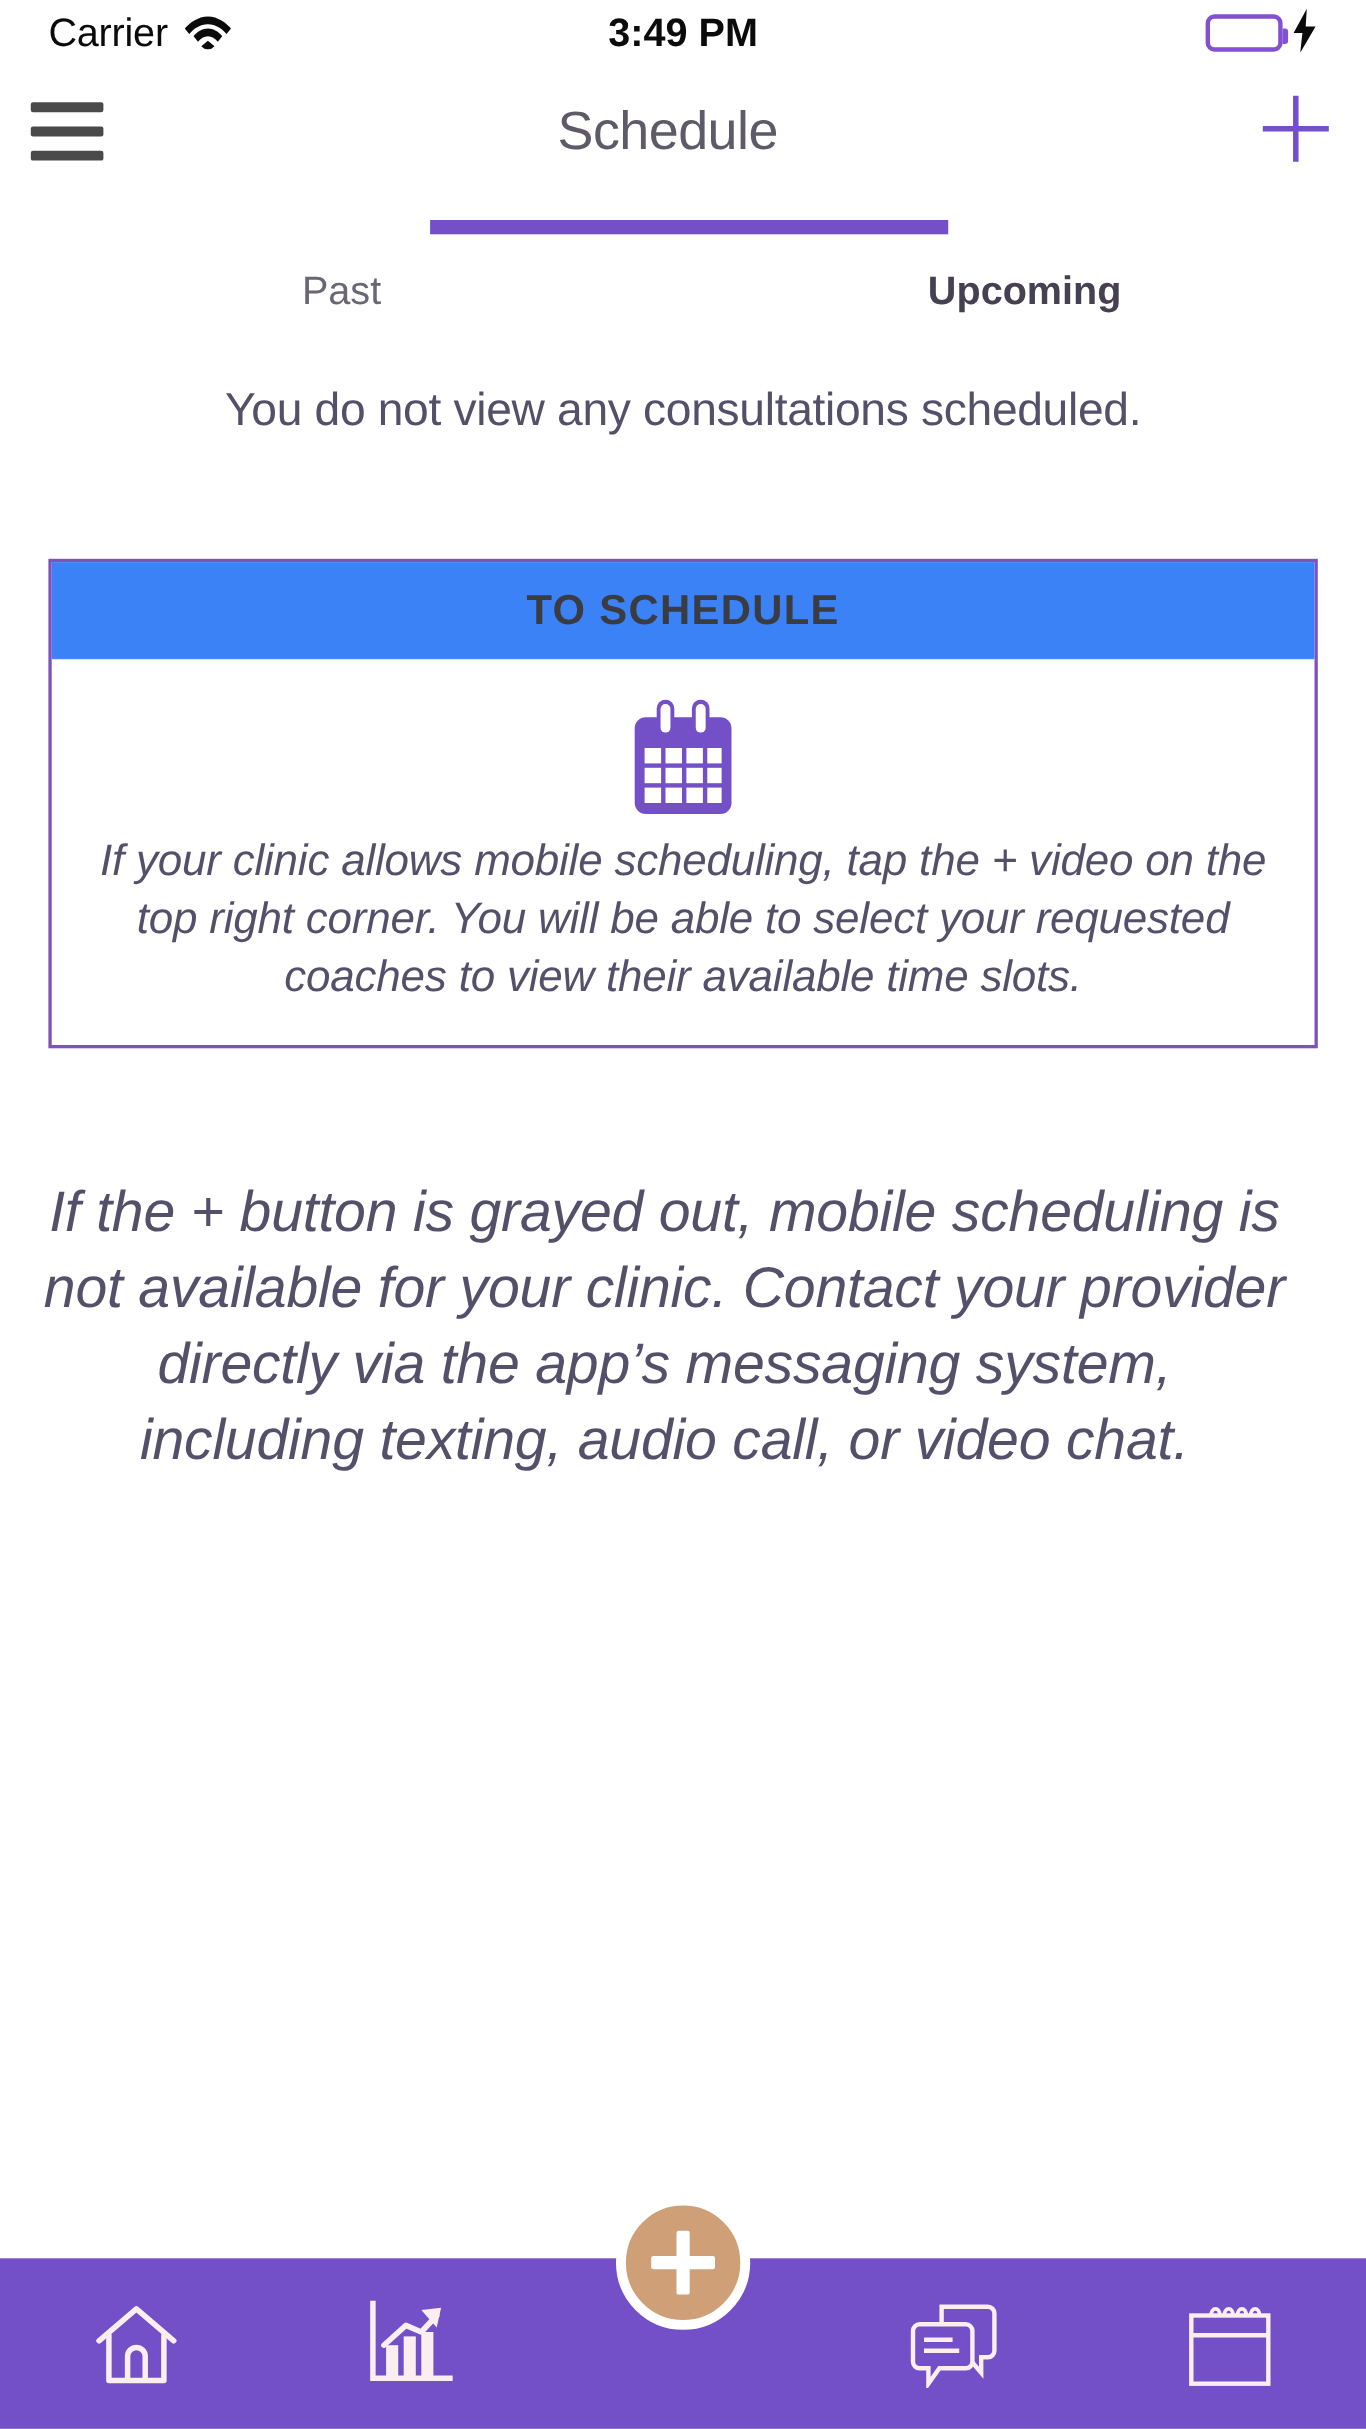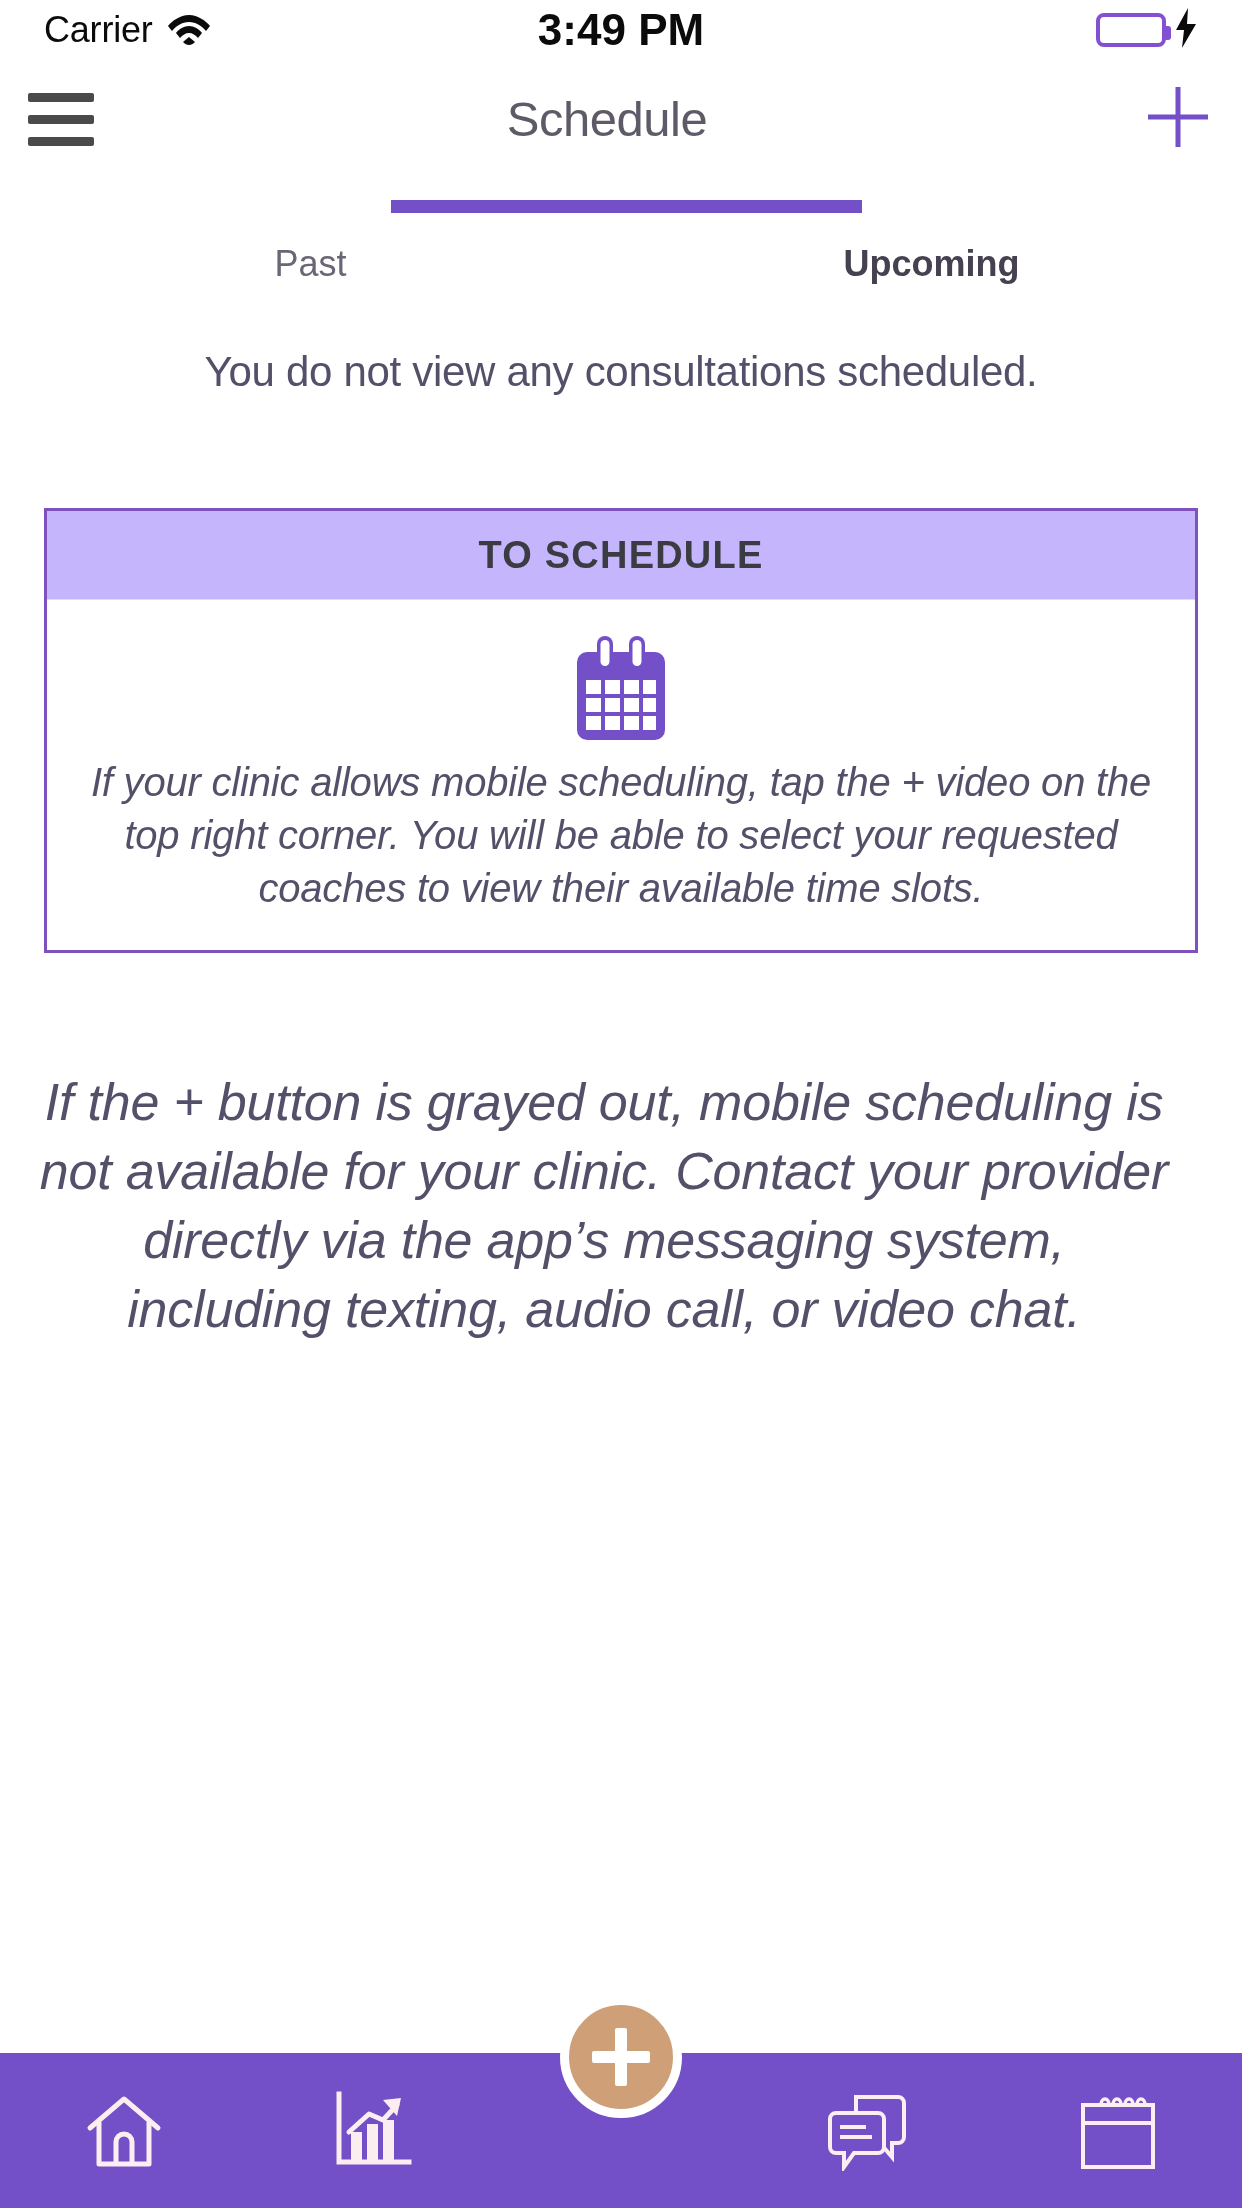--- a/index.html
+++ b/index.html
@@ -33,21 +33,21 @@
     flex: 1;
   }
   .carrier-text {
     font-size: 36px;
     color: #0b0b0b;
     letter-spacing: -0.2px;
   }
   .wifi-icon { display: block; }
   .status-center {
     flex: 0 0 auto;
-    font-size: 44px;
+    font-size: 36px;
     font-weight: bold;
     color: #0b0b0b;
     letter-spacing: 0px;
   }
   .status-right {
     flex: 1;
     display: flex;
     align-items: center;
     justify-content: flex-end;
     gap: 6px;
@@ -168,21 +168,21 @@
   .schedule-card {
     position: absolute;
     top: 508px;
     left: 44px;
     width: 1154px;
     border: 3px solid #7e51bd;
     box-sizing: border-box;
     background: #ffffff;
   }
   .card-header {
-    background: #c4b5fd;
+    background: #3b82f6;
     height: 88px;
     display: flex;
     align-items: center;
     justify-content: center;
     border-bottom: 1px solid #e0e0e0;
   }
   .card-header-title {
     font-size: 38px;
     font-weight: bold;
     color: #3b3b42;

